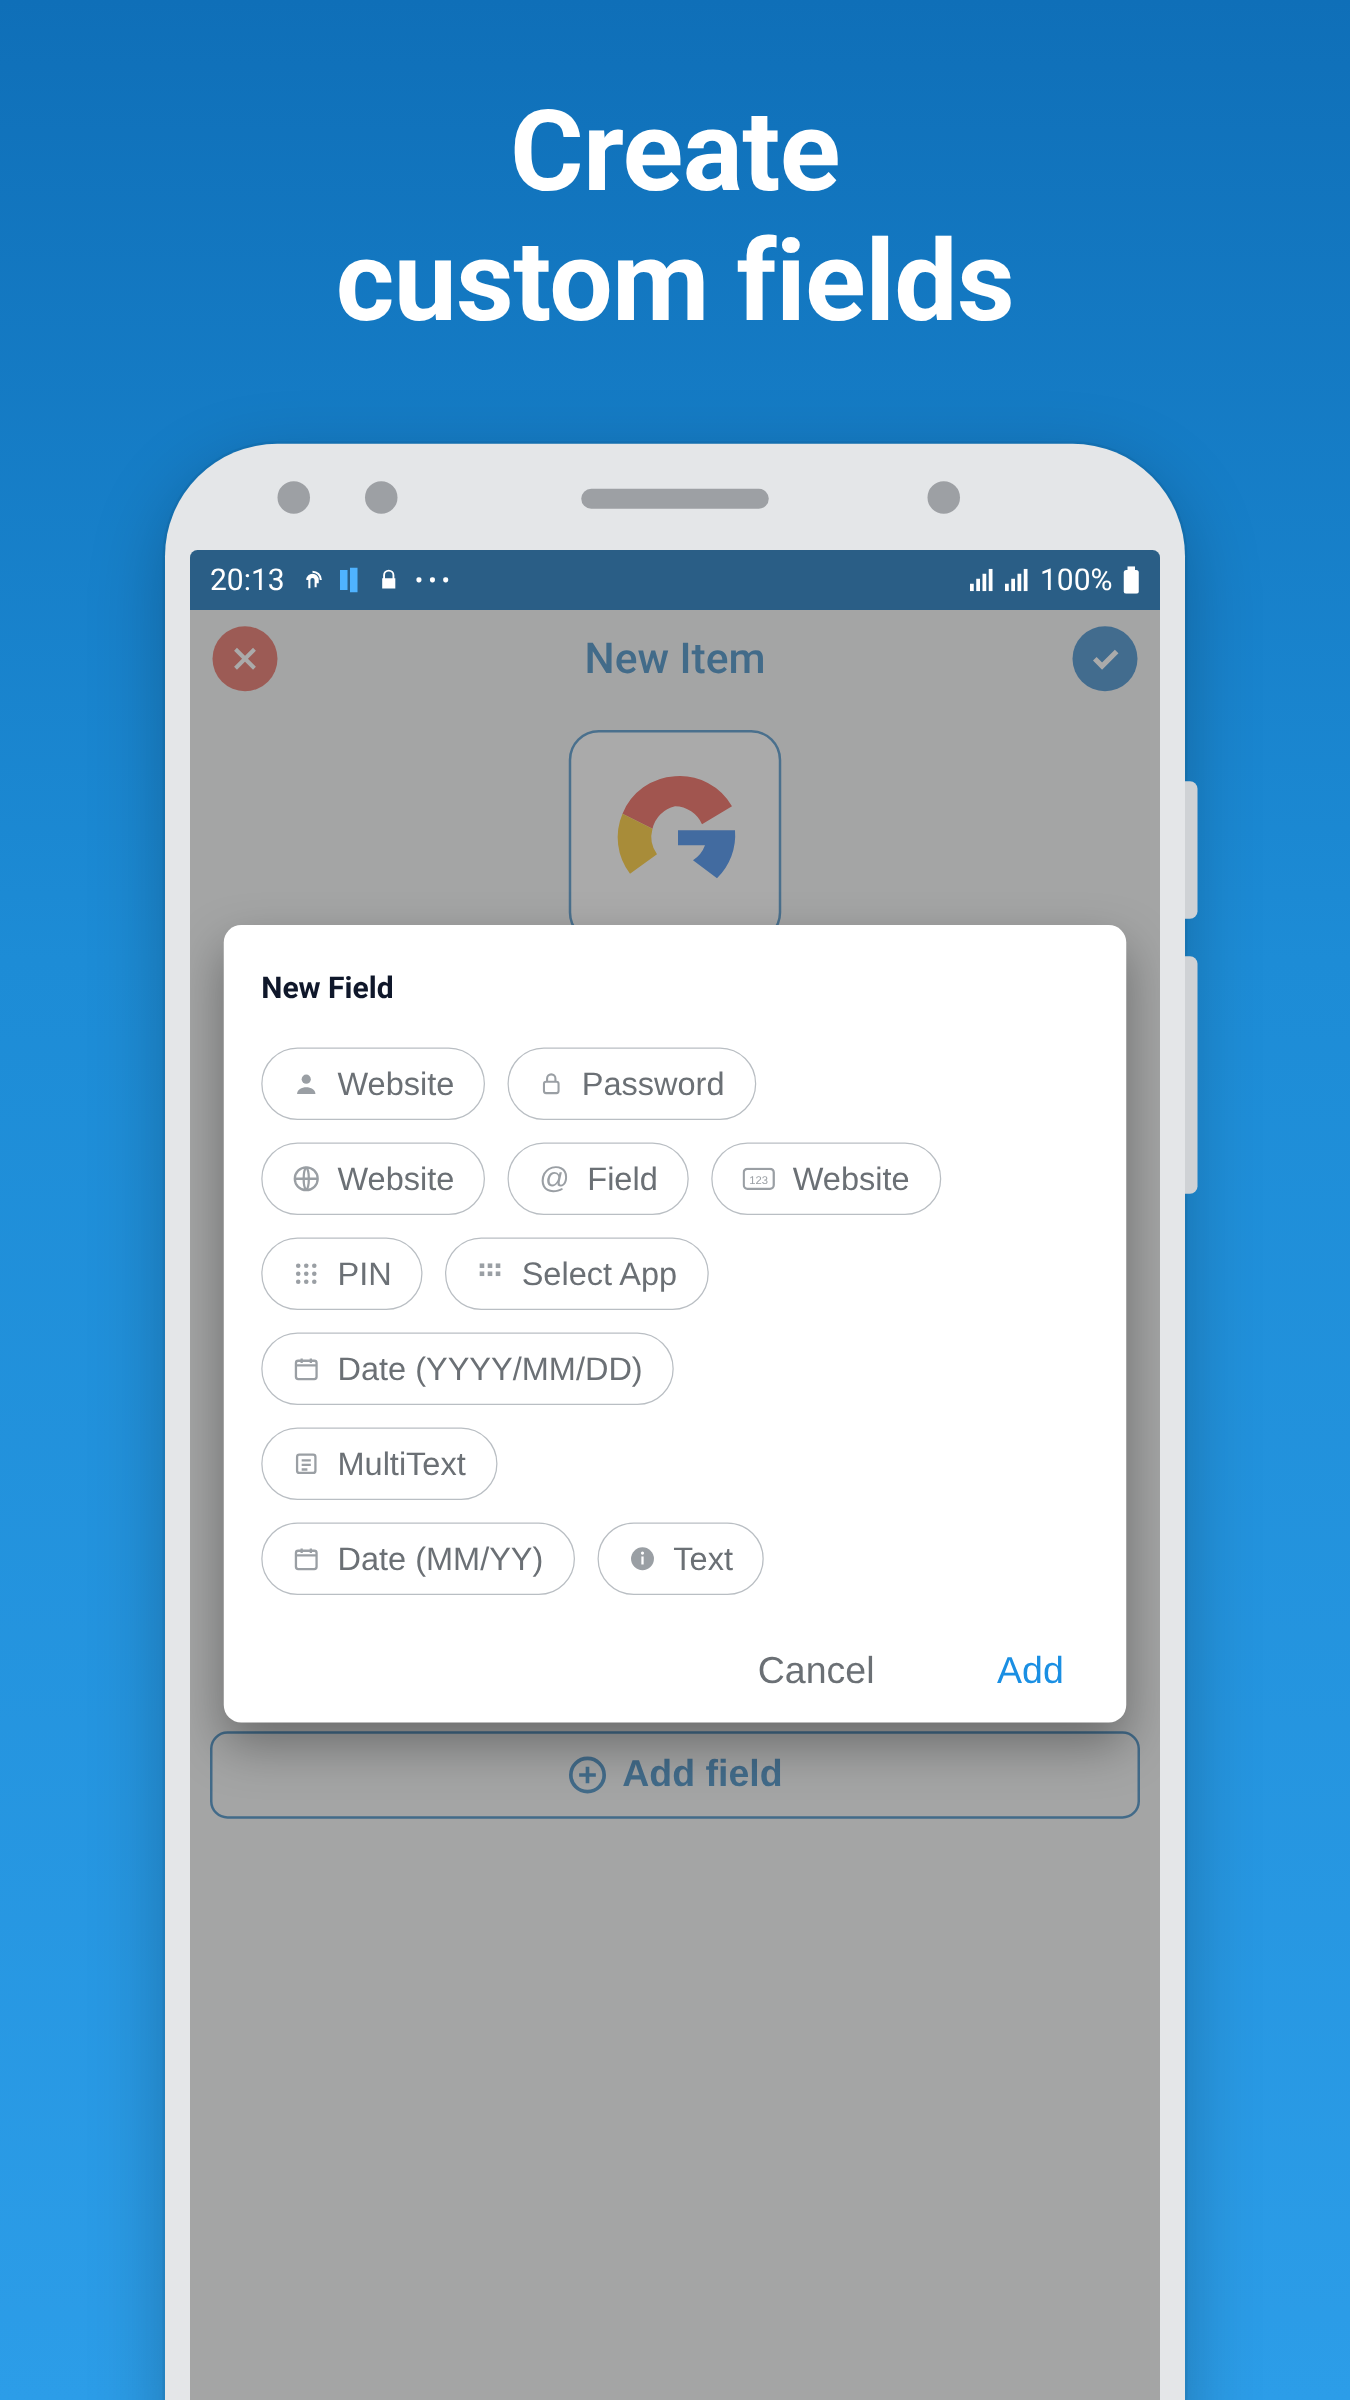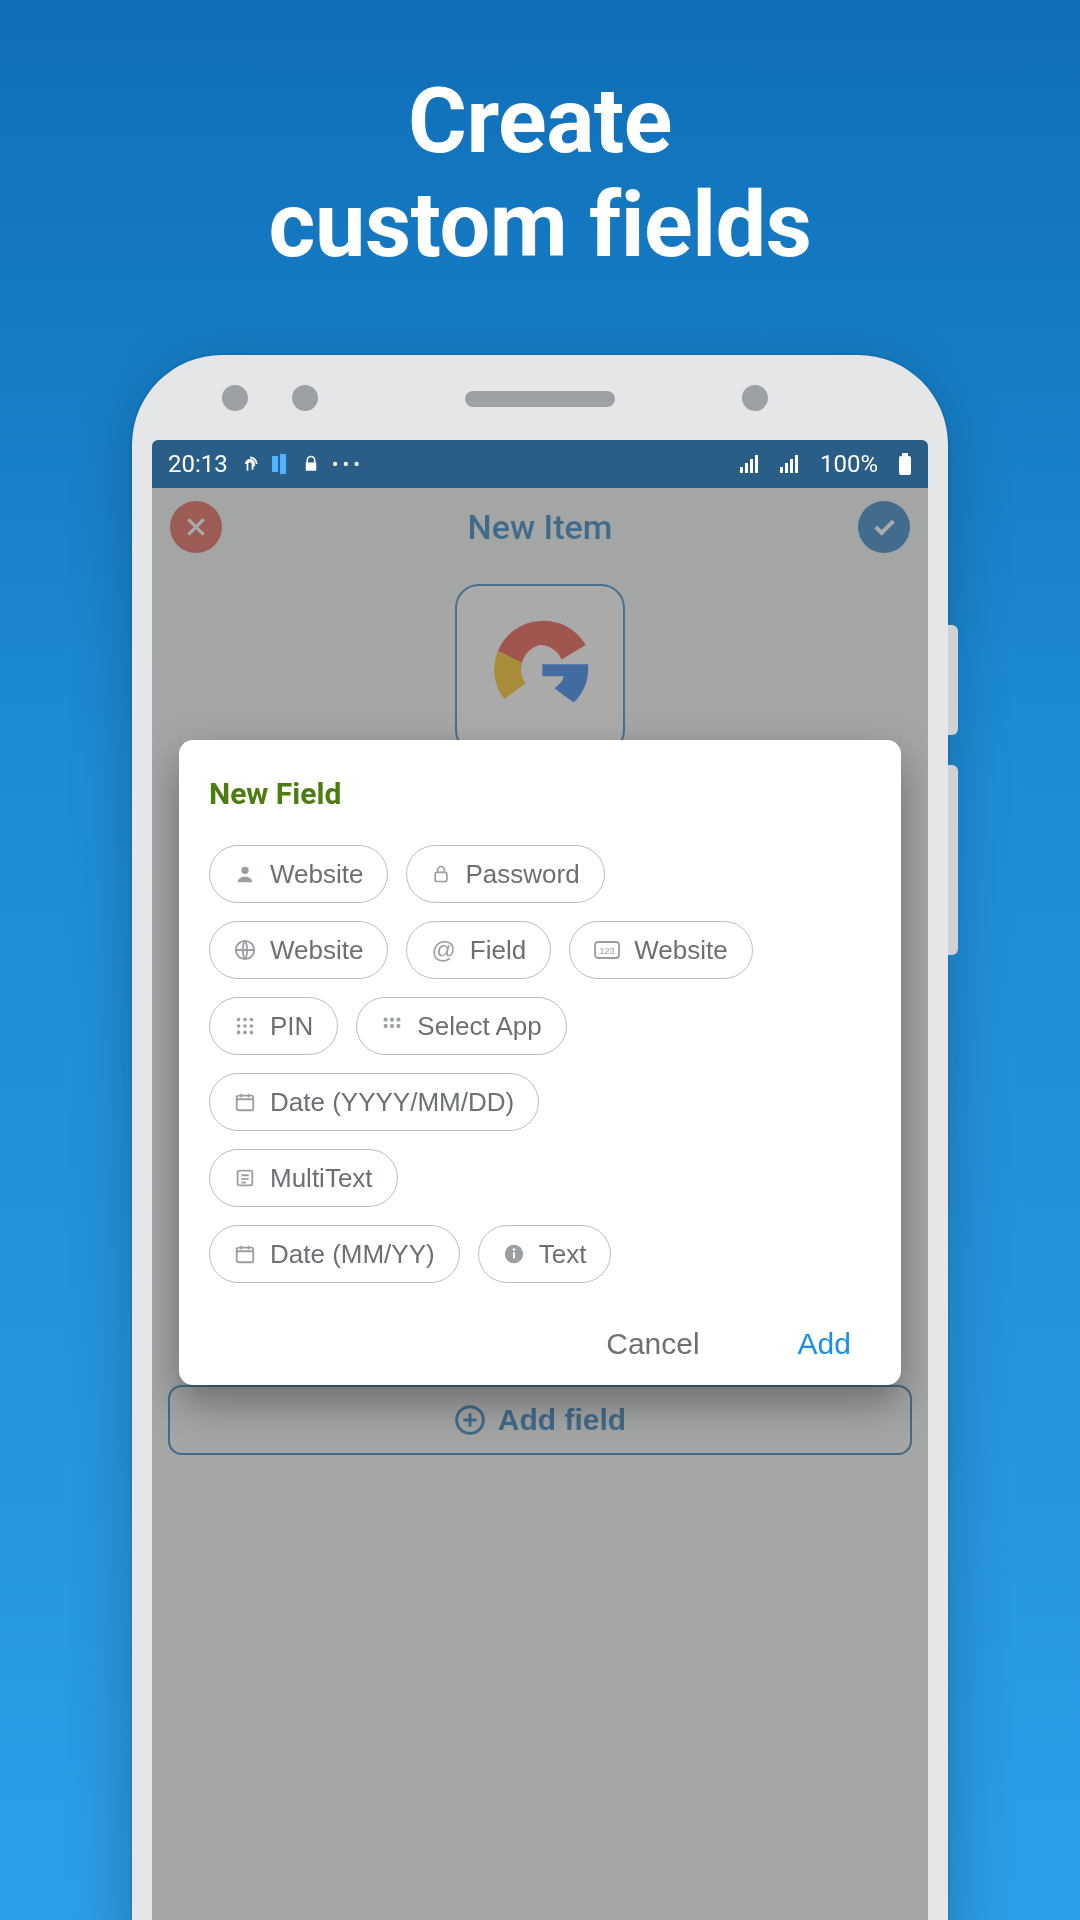--- a/index.html
+++ b/index.html
@@ -76,21 +76,21 @@
   .statusbar {
     height: 48px;
     background: #2a5e86;
     color: #fff;
     display: flex;
     align-items: center;
     padding: 0 16px;
     font-size: 24px;
   }
   .status-left { display: flex; align-items: center; gap: 12px; }
-  .status-right { margin-left: auto; display: flex; align-items: center; gap: 20px; }
+  .status-right { margin-left: auto; display: flex; align-items: center; gap: 8px; }
   .sicon { display: inline-flex; align-items: center; }
 
   
   .app-body {
     position: absolute;
     top: 48px; left: 0; right: 0; bottom: 0;
     background: #f2f3f4;
   }
   .app-header {
     height: 78px;
@@ -143,23 +143,23 @@
   .dialog {
     position: absolute;
     left: 27px; right: 27px;
     top: 300px;
     background: #ffffff;
     border-radius: 14px;
     padding: 36px 30px 24px 30px;
     box-shadow: 0 18px 40px rgba(0,0,0,0.35);
   }
   .dialog-title {
-    font-size: 30px;
+    font-size: 24px;
     font-weight: 700;
-    color: #4d7c0f;
+    color: #0f172a;
     margin-bottom: 34px;
   }
   .chips-row {
     display: flex;
     flex-wrap: wrap;
     gap: 18px;
     margin-bottom: 18px;
   }
   .chip {
     display: inline-flex;

